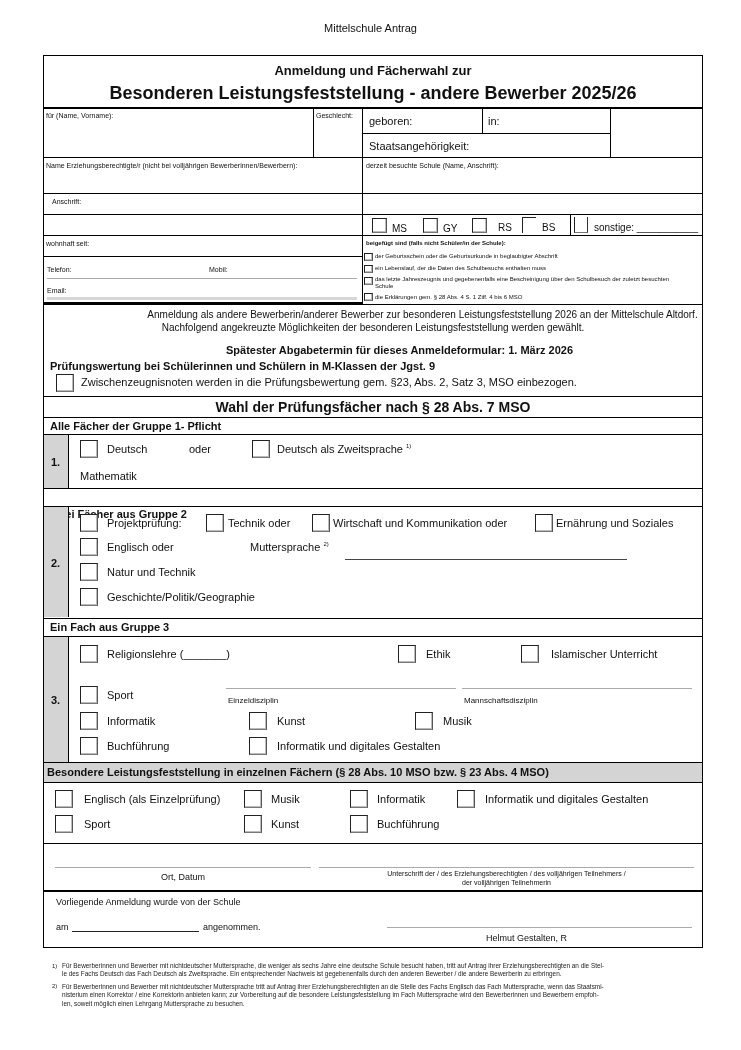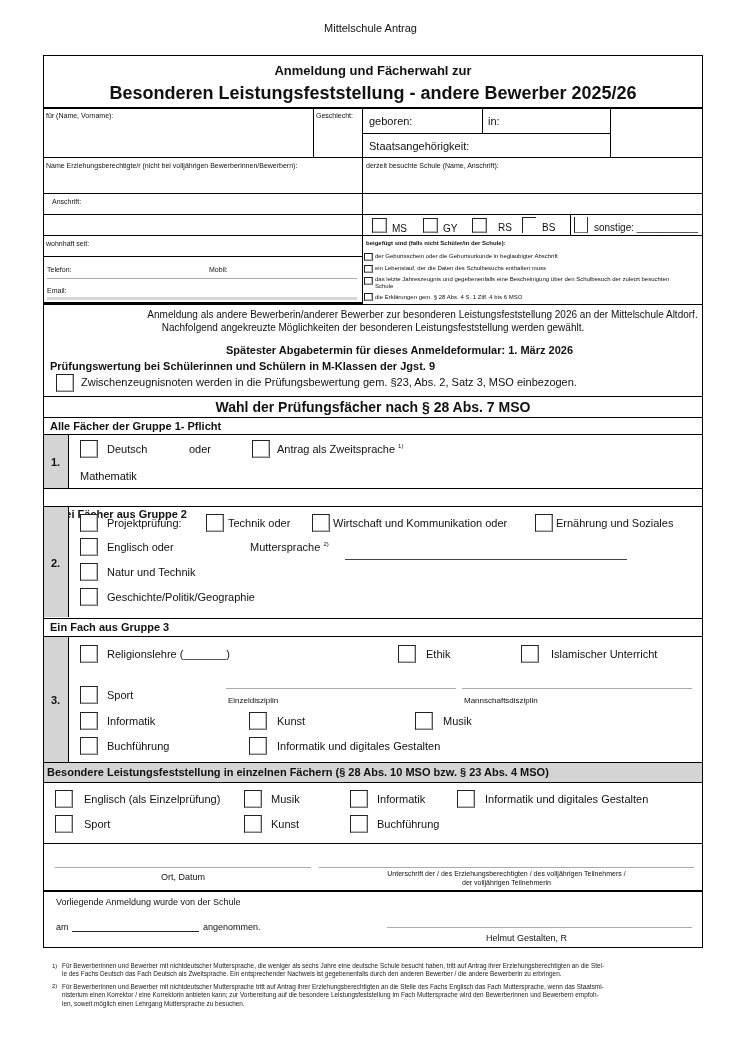--- a/index.html
+++ b/index.html
@@ -129,21 +129,21 @@
 
 <div class="t f11 bold" style="left:50px; top:420px;">Alle Fächer der Gruppe 1- Pflicht</div>
 <div class="hline" style="left:43px; top:434px; width:660px;"></div>
 <div class="grayband" style="left:44px; top:435px; width:24px; height:53px;"></div>
 <div class="vline" style="left:68px; top:435px; height:53px;"></div>
 <div class="t f11 bold" style="left:51px; top:456px;">1.</div>
 <div class="cb big" style="left:80px; top:440px;"></div>
 <div class="t f11" style="left:107px; top:443px;">Deutsch</div>
 <div class="t f11" style="left:189px; top:443px;">oder</div>
 <div class="cb big" style="left:252px; top:440px;"></div>
-<div class="t f11" style="left:277px; top:443px;"><span>Antrag als Zweitsprache</span> <sup>1)</sup></div>
+<div class="t f11" style="left:277px; top:443px;"><span>Deutsch als Zweitsprache</span> <sup>1)</sup></div>
 <div class="t f11" style="left:80px; top:470px;">Mathematik</div>
 <div class="hline" style="left:43px; top:488px; width:660px;"></div>
 
 <div class="t f11 bold" style="left:50px; top:491px;margin-top:17px;">Zwei Fächer aus Gruppe 2</div>
 <div class="hline" style="left:43px; top:506px; width:660px;"></div>
 <div class="grayband" style="left:44px; top:507px; width:24px; height:110px;"></div>
 <div class="vline" style="left:68px; top:507px; height:110px;"></div>
 <div class="t f11 bold" style="left:51px; top:557px;">2.</div>
 
 <div class="cb big" style="left:80px; top:514px;"></div>

